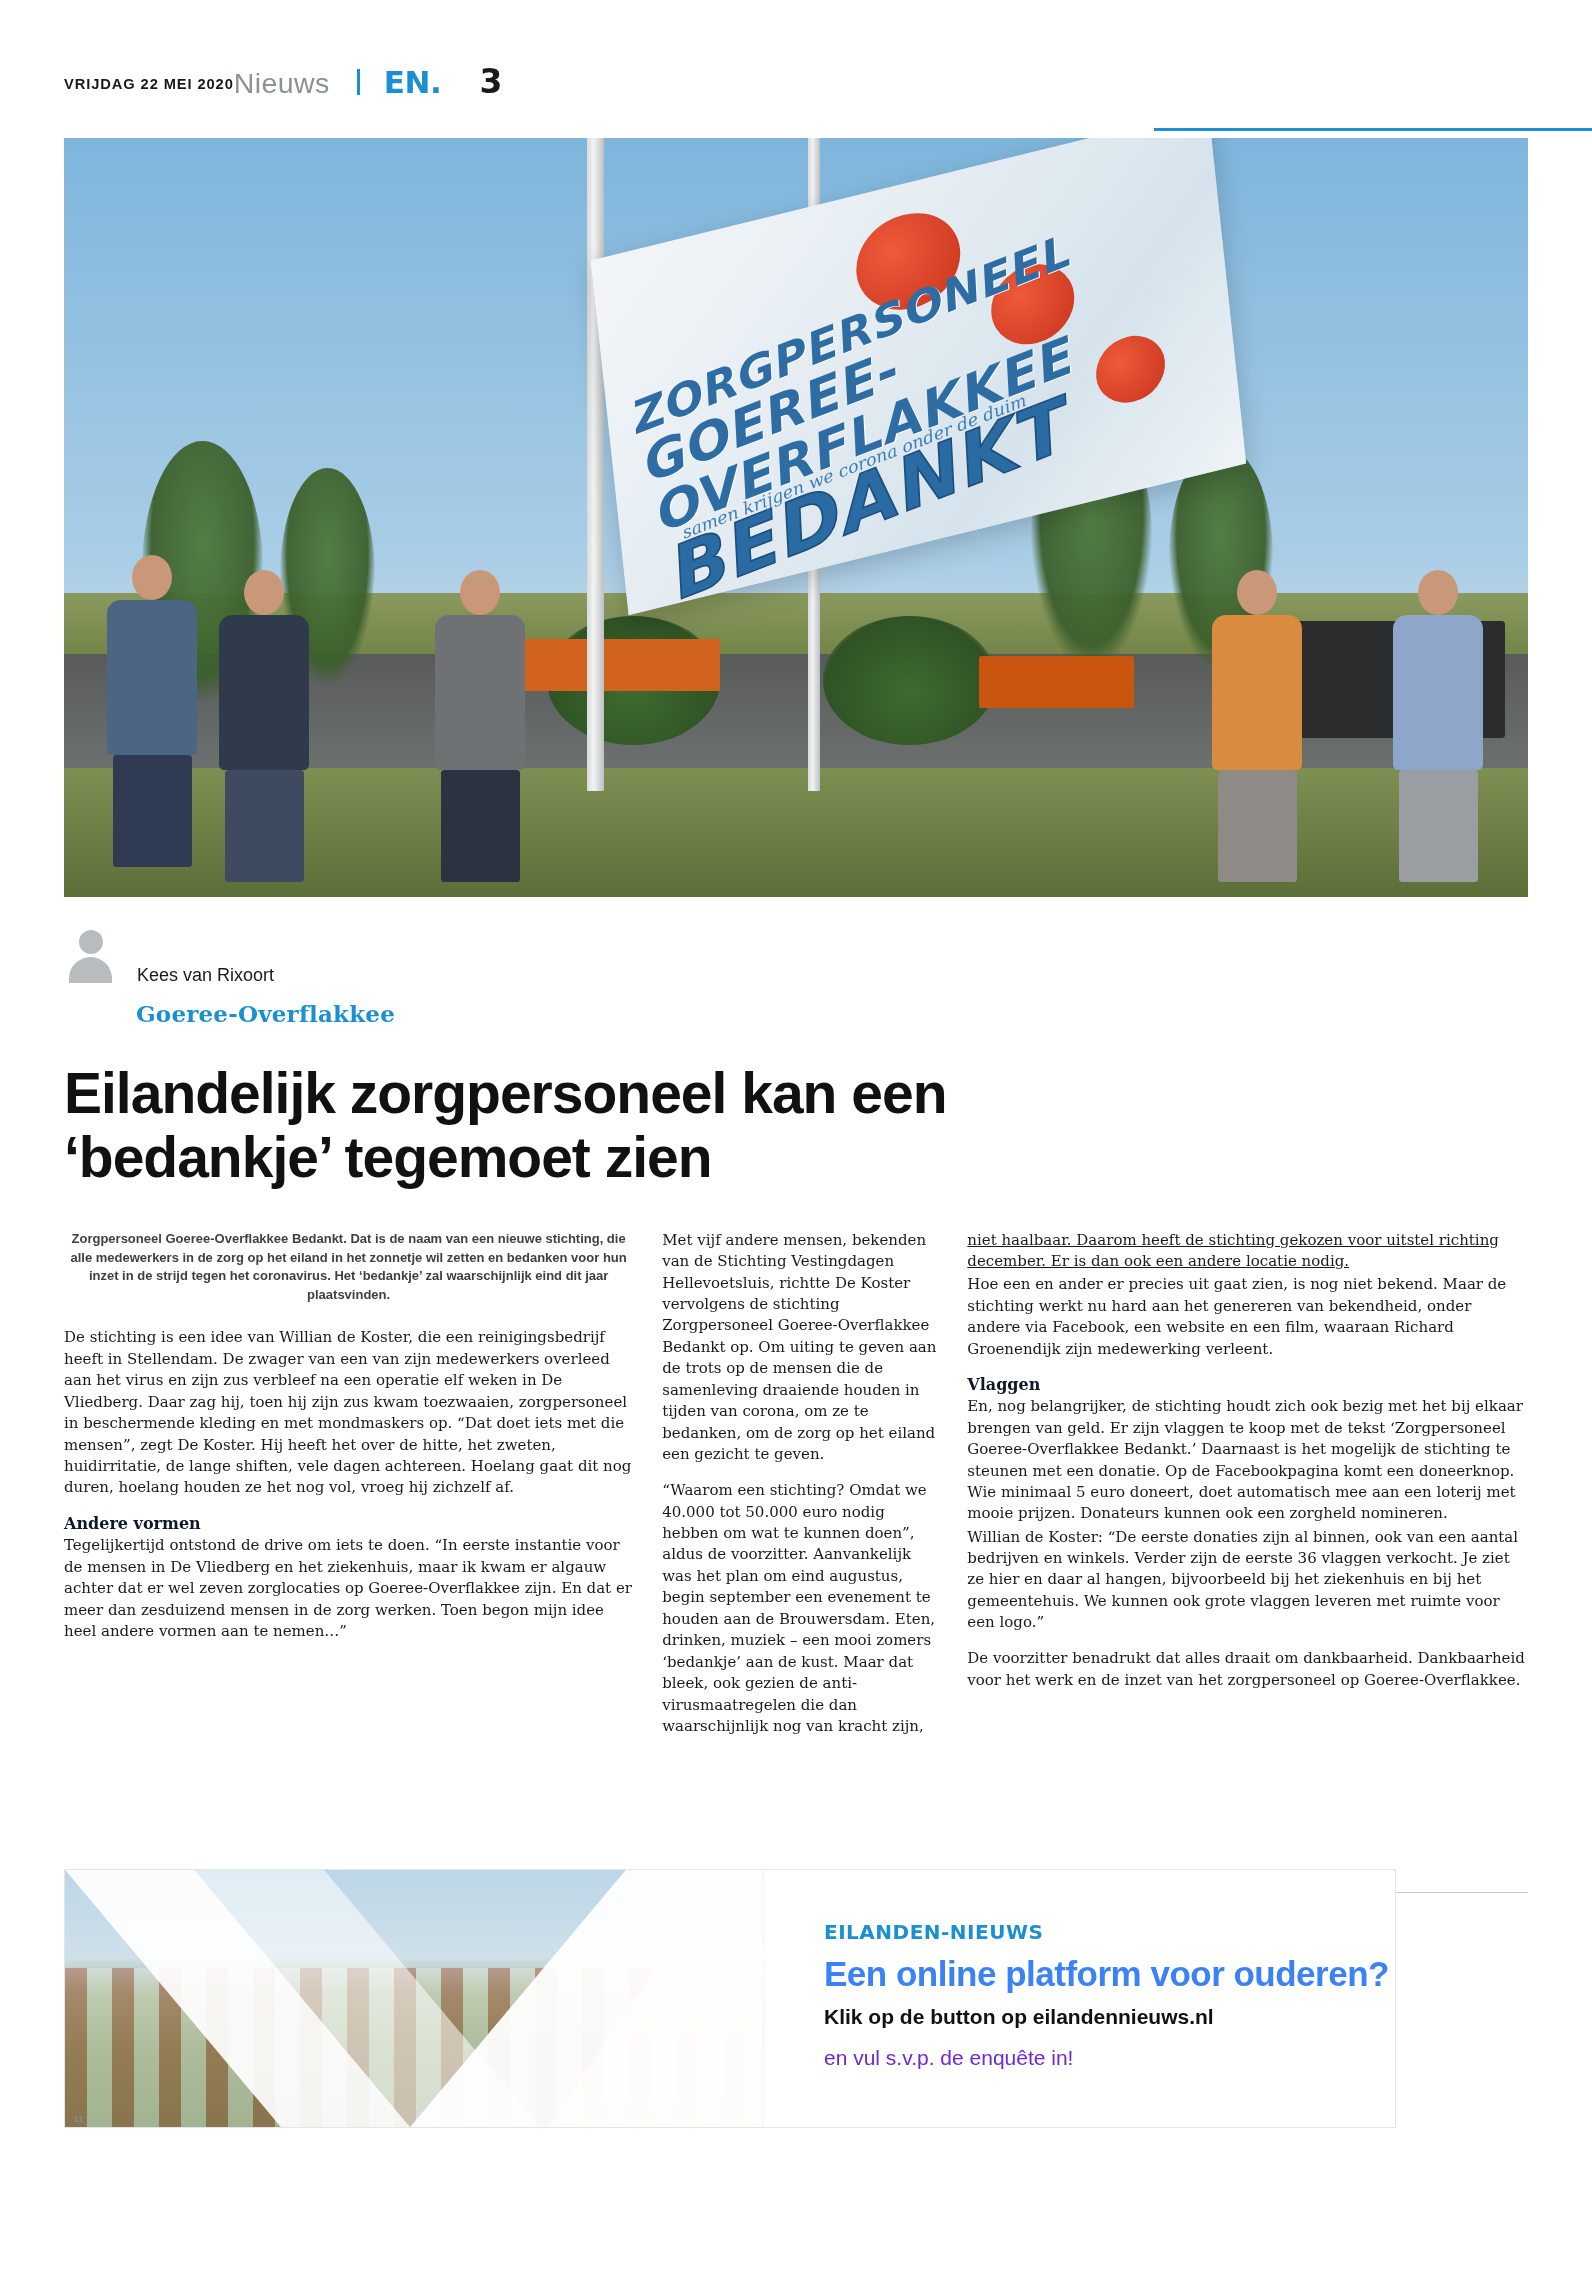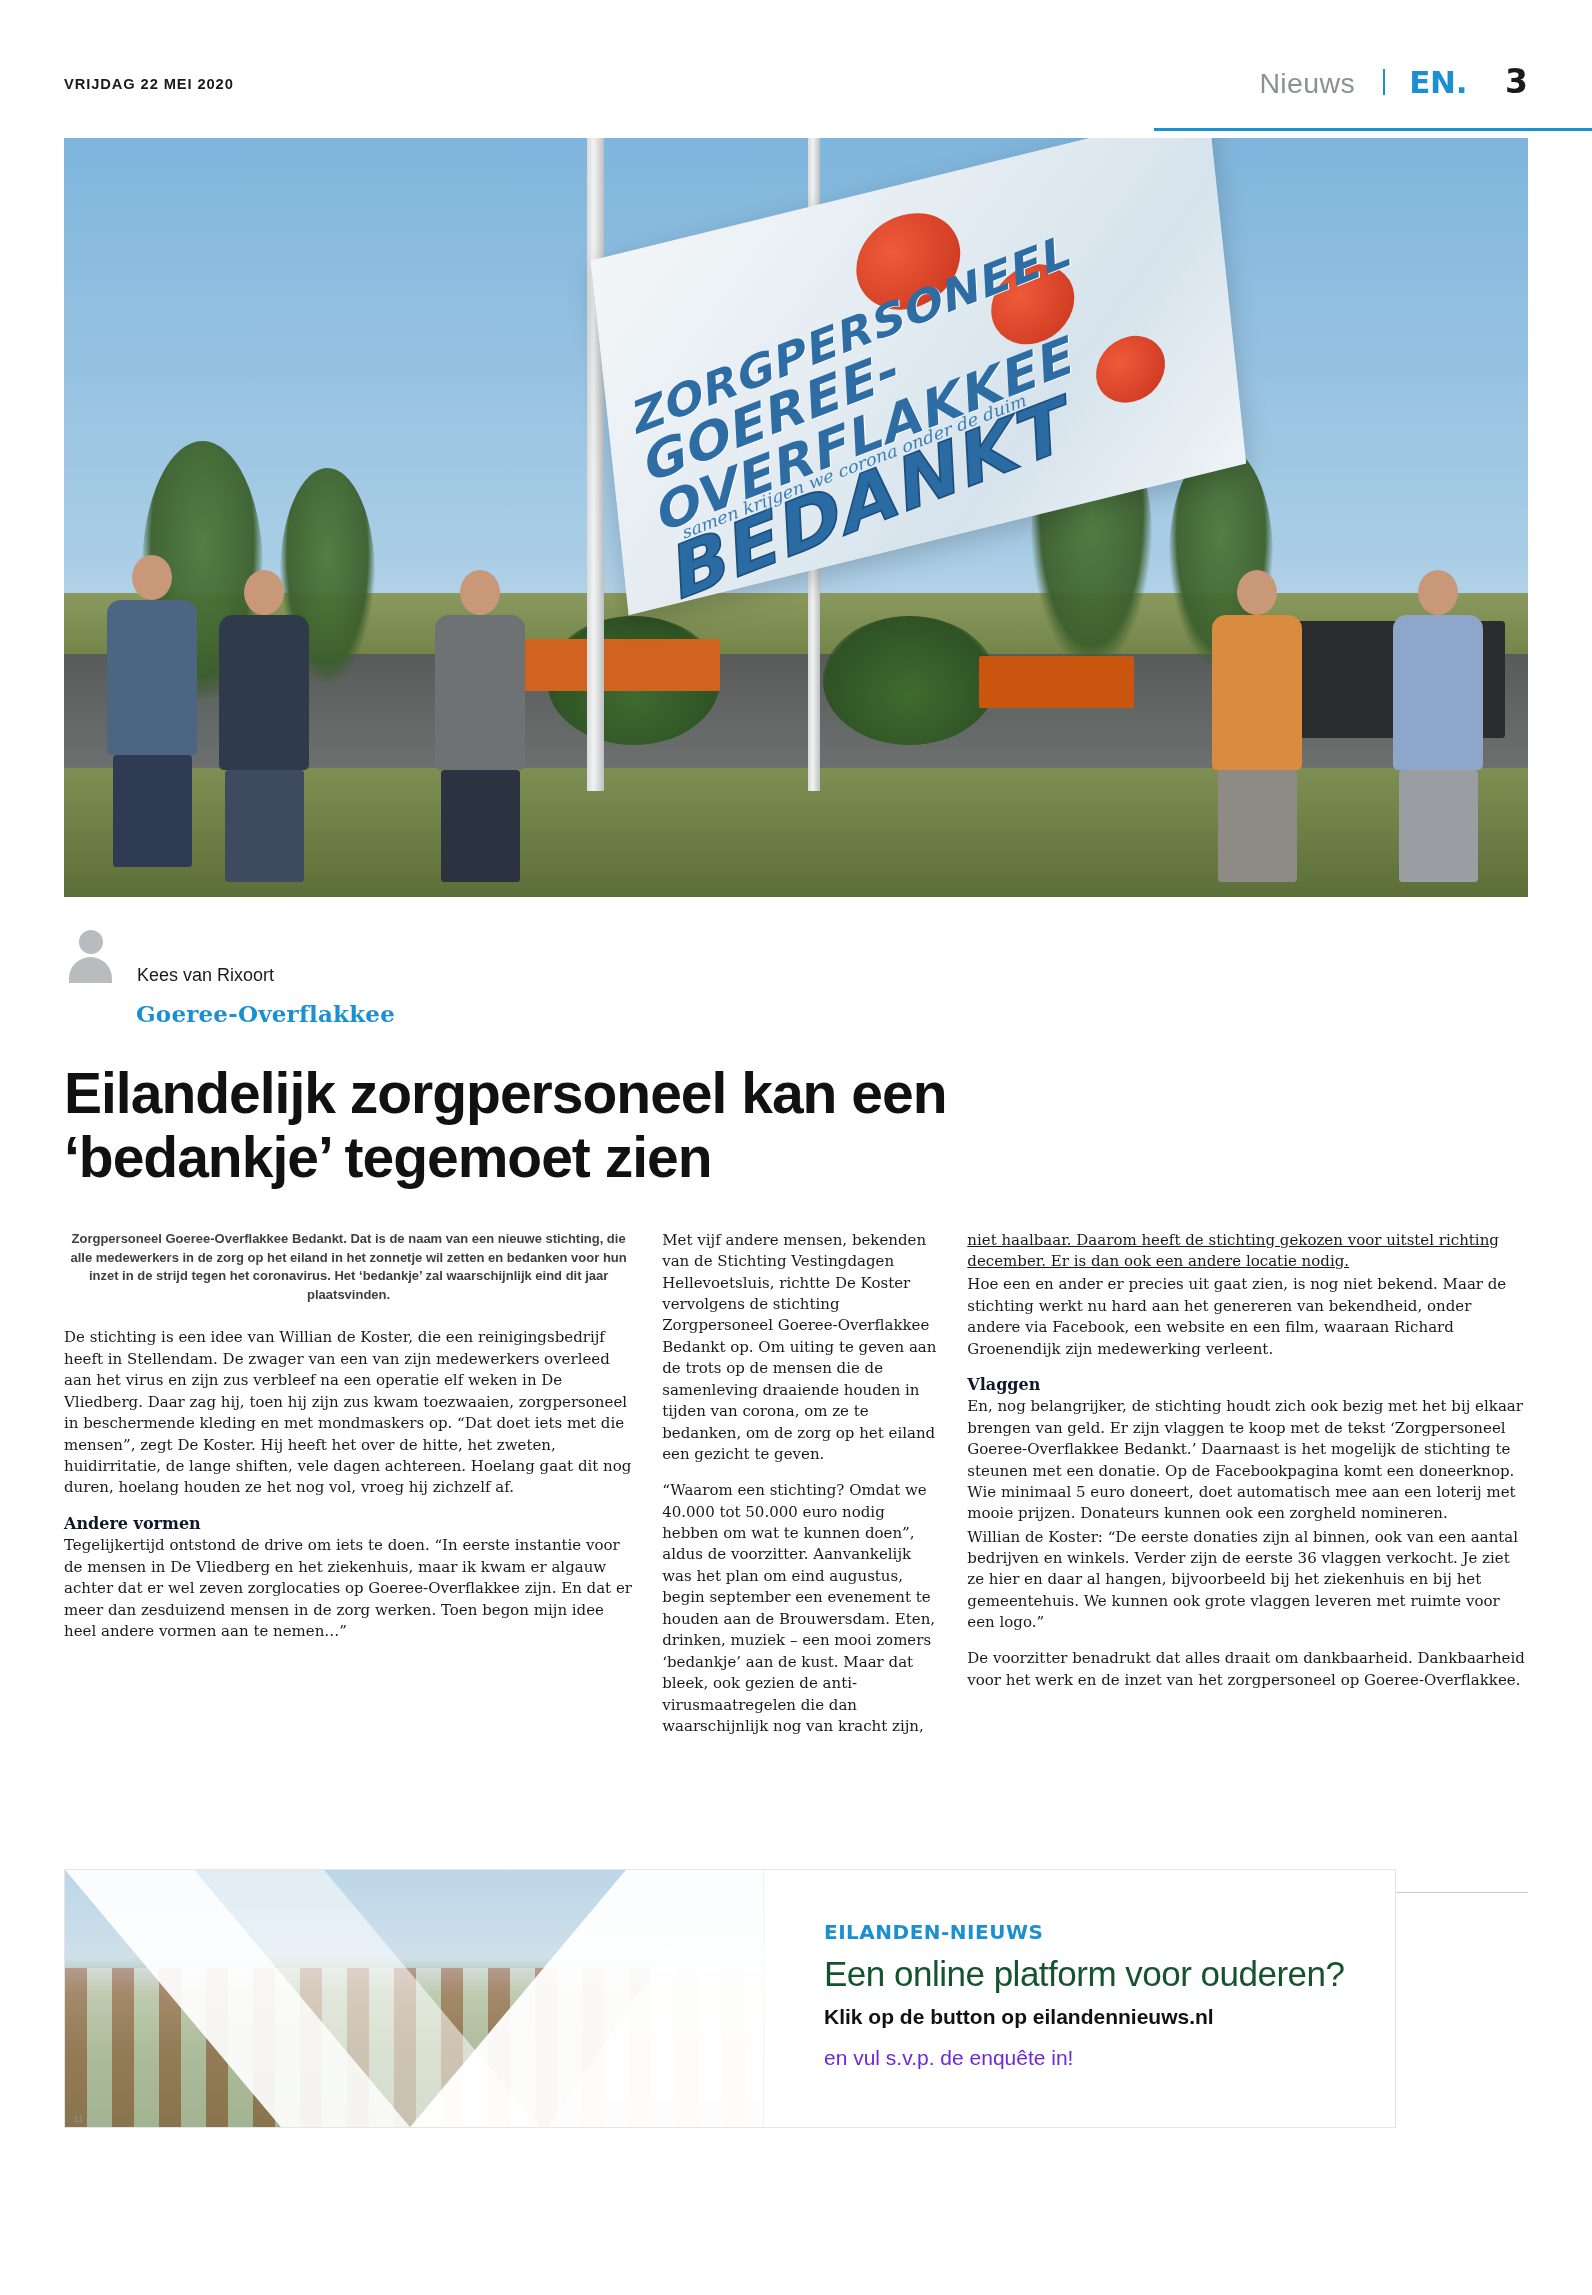--- a/index.html
+++ b/index.html
@@ -22,21 +22,20 @@
     box-sizing: border-box;
     padding: 0 64px;
   }
 
   
   .masthead {
     position: relative;
     height: 102px;
     display: flex;
     align-items: flex-start;
-    justify-content: space-between;
   }
   .masthead-date {
     font-size: 14.7px;
     font-weight: bold;
     letter-spacing: 0.9px;
     color: #1a1a1a;
     padding-top: 76px;
     text-transform: uppercase;
   }
   .masthead-right {
@@ -328,22 +327,22 @@
   .ad-brand {
     font-size: 20px;
     font-weight: bold;
     color: #1a8fd1;
     letter-spacing: 0.5px;
     font-family: "DejaVu Sans", sans-serif;
   }
   .ad-head {
     margin-top: 10.4px;
     font-size: 35px;
-    font-weight: normal;
-    color: #14532d;
+    font-weight: bold;
+    color: #3b82f6;
     letter-spacing: -0.5px;
   }
   .ad-line {
     margin-top: 10.4px;
     font-size: 21px;
     font-weight: bold;
     color: #111;
   }
   .ad-line2 {
     margin-top: 17px;

